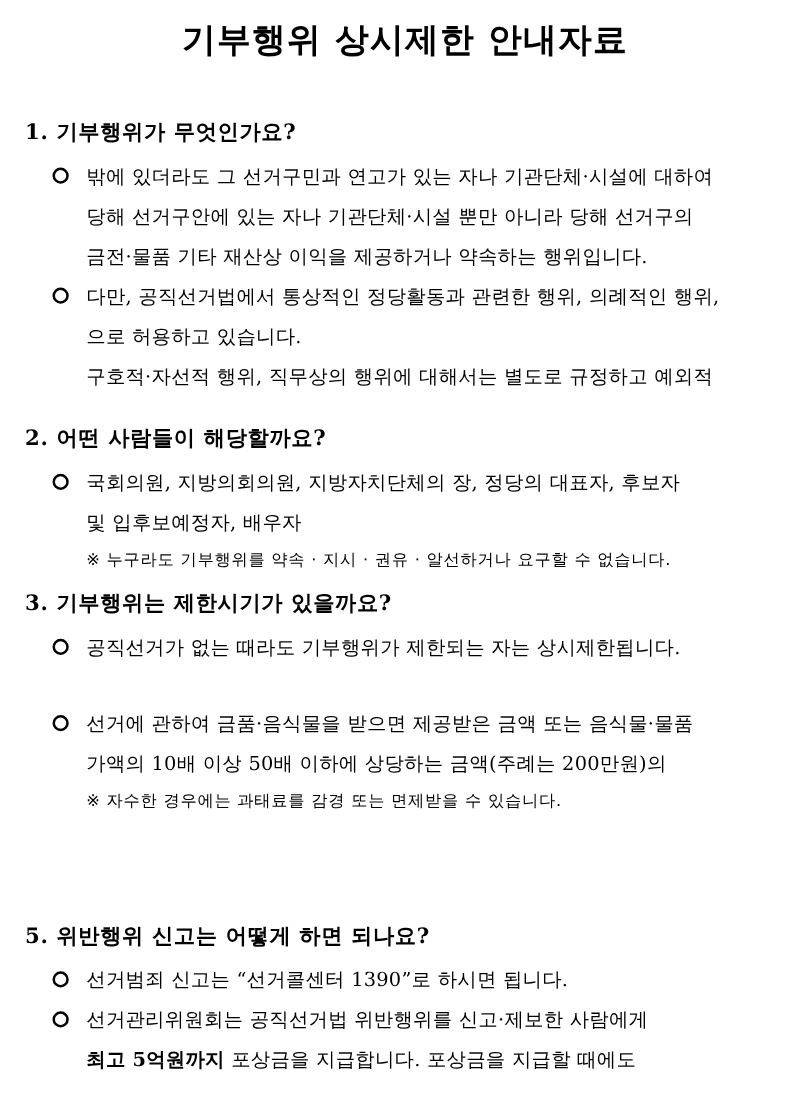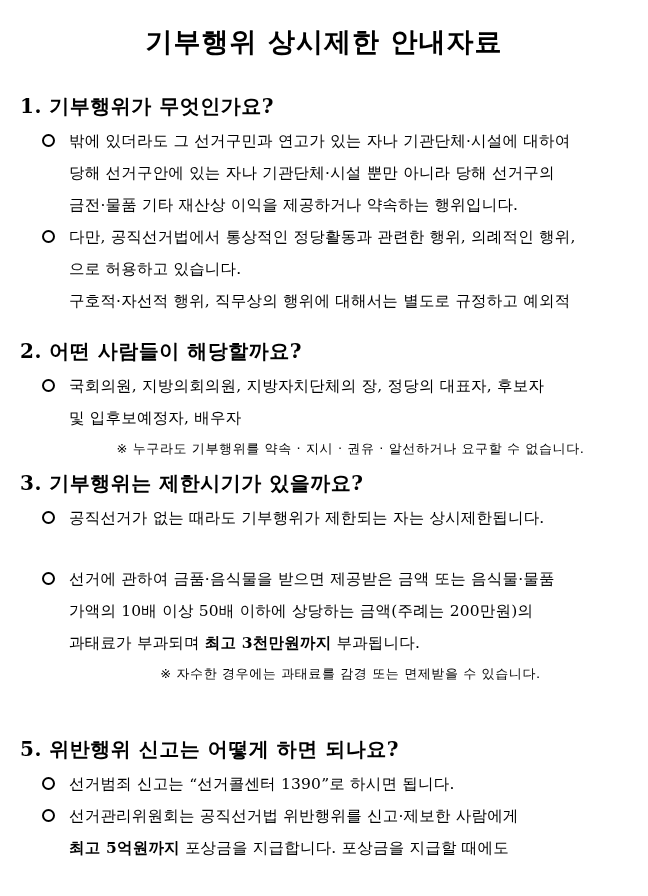--- a/index.html
+++ b/index.html
@@ -1,35 +1,35 @@
 <!DOCTYPE html>
 <html><head>
 <meta charset="utf-8">
 <style>
   html, body { margin: 0; padding: 0; background: #ffffff; }
   body {
     width: 648px; height: 896px; overflow: hidden; position: relative;
     color: #000; font-family: "DejaVu Serif", "Liberation Serif", serif;
   }
   .title {
-    position: absolute; top: 24px; left: 0; width: 648px; text-align: center;
+    position: absolute; top: 14px; left: 0; width: 648px; text-align: center;
     font-family: "DejaVu Sans", "Liberation Sans", sans-serif;
     font-weight: bold; font-size: 27px; letter-spacing: 1px;
   }
   .section { position: absolute; left: 20px; width: 612px; }
   .heading {
-    font-weight: bold; font-size: 20px; line-height: 22px; height: 30px;
+    font-weight: bold; font-size: 17px; line-height: 22px; height: 30px;
     letter-spacing: 0.5px;
   }
   .item { position: relative; padding-left: 49px; font-size: 15.5px; line-height: 32px; letter-spacing: 0.2px; text-align: justify; }
   .bullet {
     position: absolute; left: 22px; top: 9px; width: 13px; height: 13px;
     border: 2.5px solid #000; border-radius: 50%; box-sizing: border-box;
   }
-  .note { padding-left: 49px; font-family: "DejaVu Sans", "Liberation Sans", sans-serif; font-size: 13px; line-height: 30px; letter-spacing: 0.6px; text-align: center; }
+  .note { padding-left: 49px; font-family: "DejaVu Sans", "Liberation Sans", sans-serif; font-size: 13px; line-height: 30px; letter-spacing: 0.6px; }
   .line { display: block; white-space: nowrap; }
   b { font-weight: bold; }
 </style>
 </head>
 <body>
 
 <div class="title">기부행위 상시제한 안내자료</div>
 
 <div class="section" style="top:95px;">
   <div class="heading">1. 기부행위가 무엇인가요?</div>
@@ -63,21 +63,20 @@
     <span class="bullet"></span>
     <span class="line">공직선거가 없는 때라도 기부행위가 제한되는 자는 상시제한됩니다.</span>
   </div>
 </div>
 
 <div class="section" style="top:563px;">
   <div class="item">
     <span class="bullet"></span>
     <span class="line">선거에 관하여 금품·음식물을 받으면 제공받은 금액 또는 음식물·물품</span>
     <span class="line">가액의 10배 이상 50배 이하에 상당하는 금액(주례는 200만원)의</span>
-    <span class="line"><span>과태료가 부과되며 </span><b>최고 3천만원까지</b><span> 부과됩니다.</span></span>
   </div>
   <div class="note">※ 자수한 경우에는 과태료를 감경 또는 면제받을 수 있습니다.</div>
 </div>
 
 <div class="section" style="top:738px;">
   <div class="heading">5. 위반행위 신고는 어떻게 하면 되나요?</div>
   <div class="item">
     <span class="bullet"></span>
     <span class="line">선거범죄 신고는 “선거콜센터 1390”로 하시면 됩니다.</span>
   </div>

